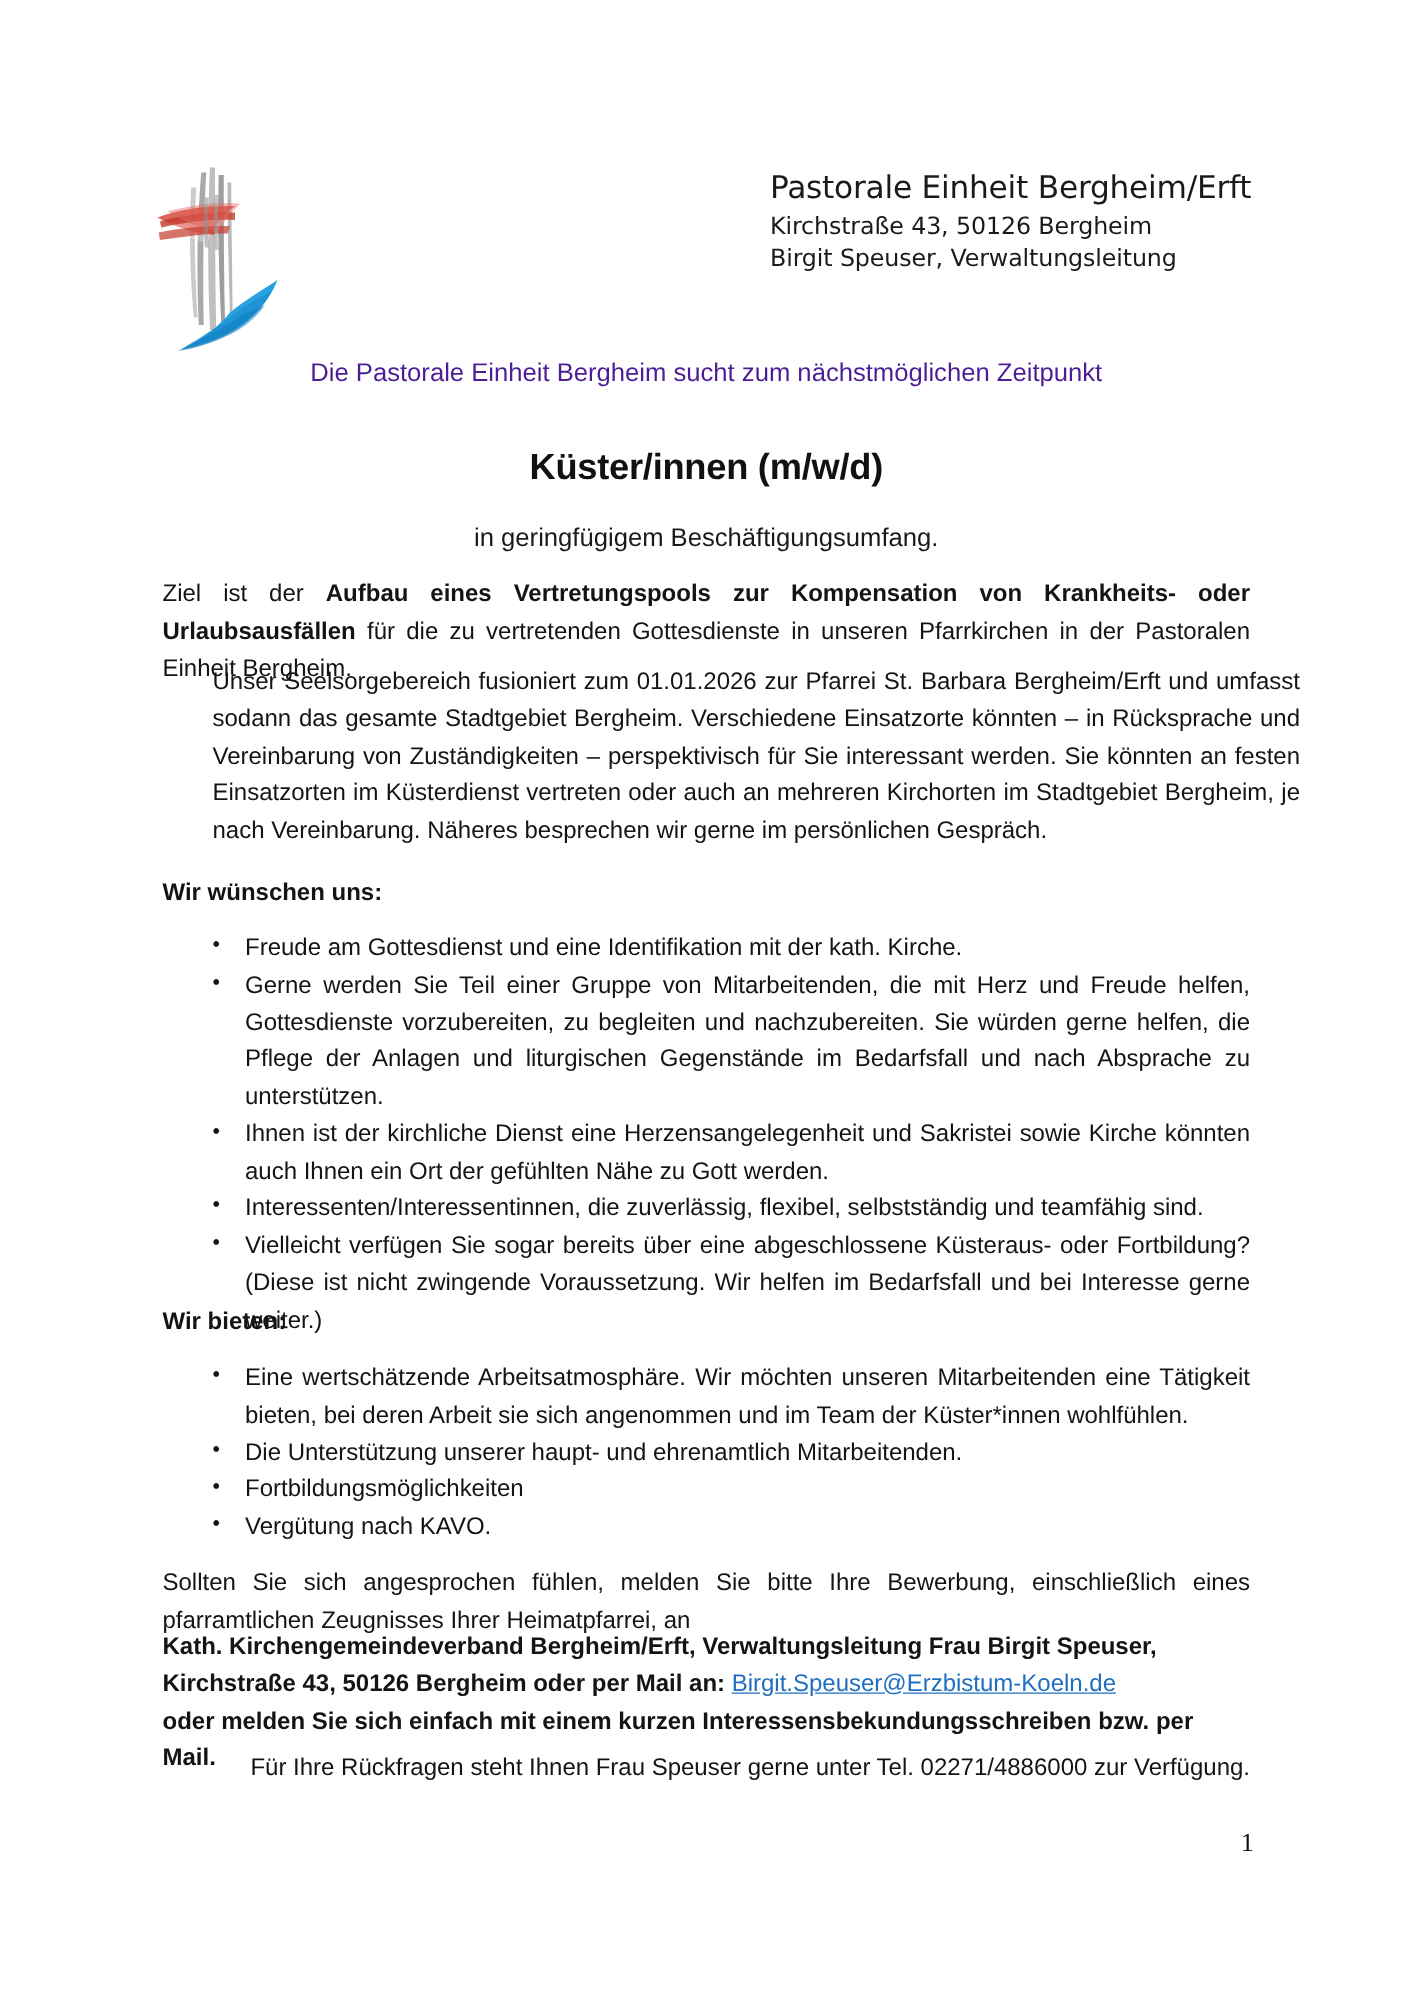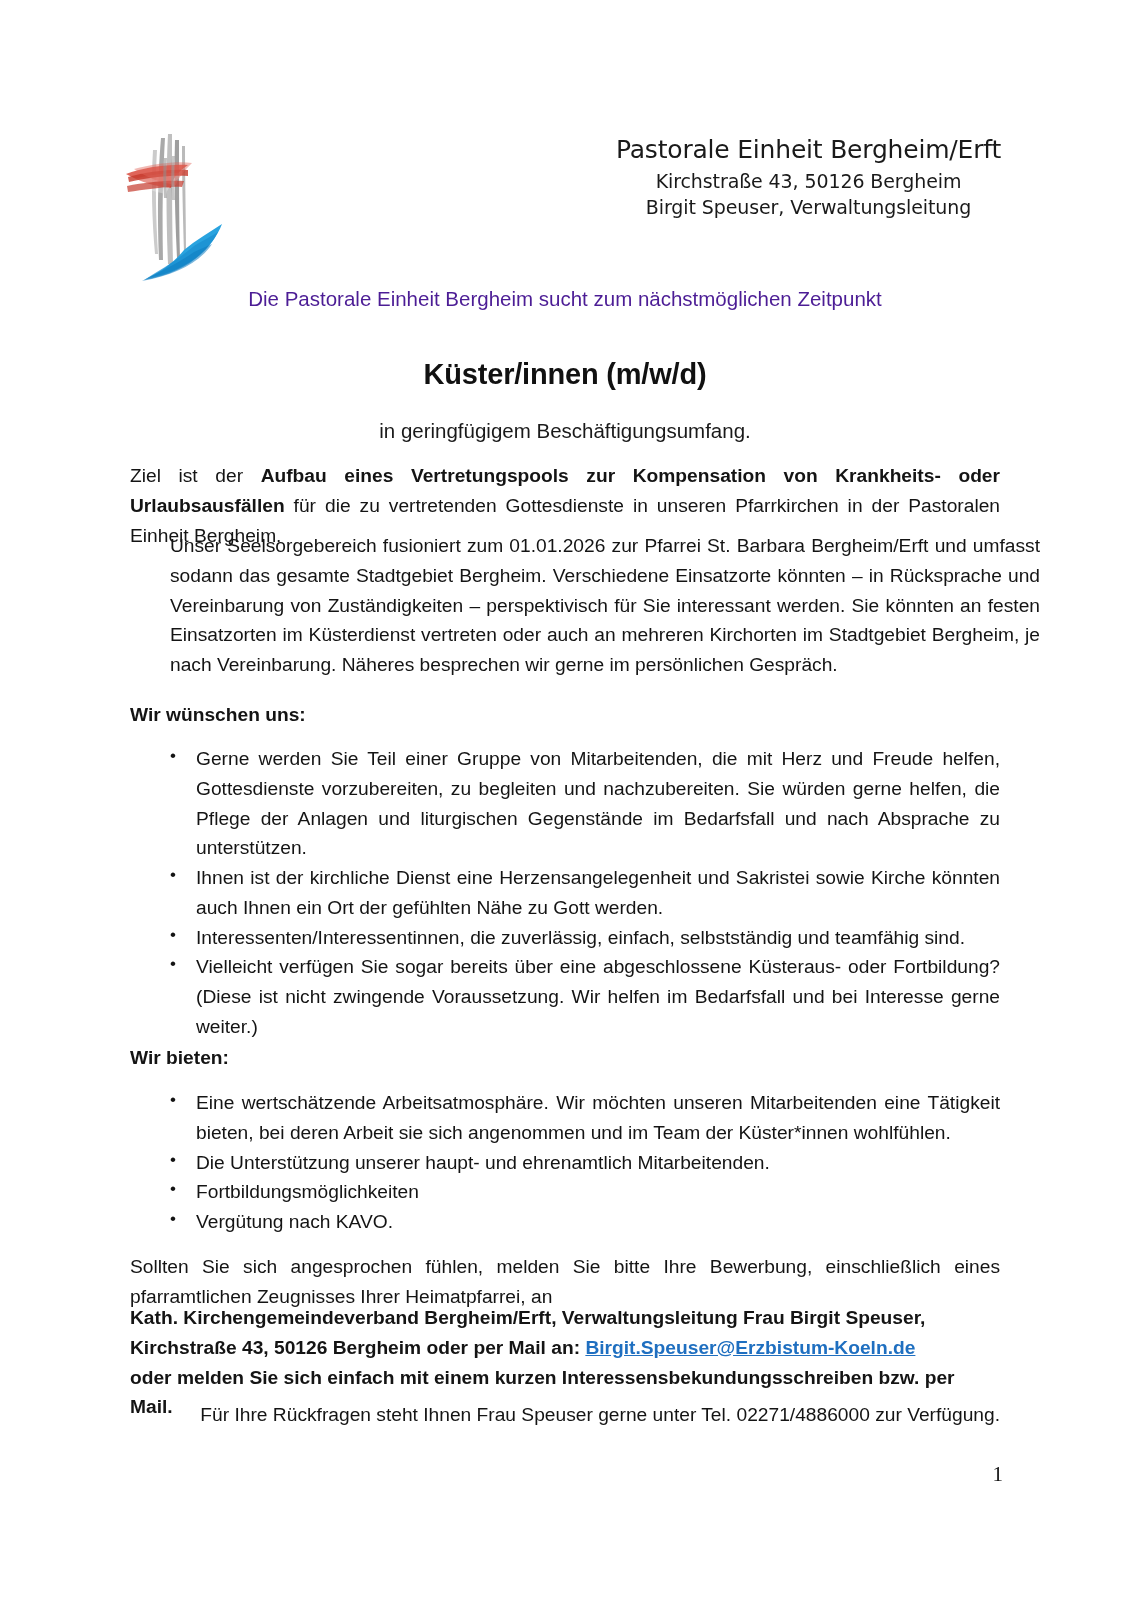--- a/index.html
+++ b/index.html
@@ -33,21 +33,21 @@
     top: 128px;
     width: 114px;
     height: 155px;
   }
   .logo svg { display: block; }
 
   .header-text {
     position: absolute;
     right: 130px;
     top: 134px;
-    text-align: center;
+    text-align: left;
     font-family: "DejaVu Sans", sans-serif;
     color: #1a1a1a;
     line-height: 1.30;
   }
   .org-name {
     font-size: 25px;
     letter-spacing: -0.2px;
     white-space: nowrap;
   }
   .org-line {
@@ -138,21 +138,21 @@
     line-height: inherit;
     color: #141414;
   }
   ul.wish-list  { top: 744px; }
   ul.offer-list { top: 1088px; }
   ul.bullets > li.last-line-left { text-align: left; }
 
   .mail-link {
     color: #1F6FC0;
     text-decoration: underline;
-    font-weight: bold;
+    font-weight: normal;
     text-align: center;
   }
 
   .page-number {
     position: absolute;
     right: 128px;
     top: 1462px;
     font-family: "Liberation Serif", serif;
     font-size: 21px;
     color: #111111;
@@ -212,23 +212,24 @@
 
   <div class="subtitle">in geringfügigem Beschäftigungsumfang.</div>
 
   <div class="body-block b-goal"><span>Ziel ist der </span><strong>Aufbau eines Vertretungspools zur Kompensation von Krankheits- oder Urlaubsausfällen</strong><span> für die zu vertretenden Gottesdienste in unseren Pfarrkirchen in der Pastoralen Einheit Bergheim.</span></div>
 
   <div class="body-block b-merge">Unser Seelsorgebereich fusioniert zum 01.01.2026 zur Pfarrei St. Barbara Bergheim/Erft und umfasst sodann das gesamte Stadtgebiet Bergheim. Verschiedene Einsatzorte könnten – in Rücksprache und Vereinbarung von Zuständigkeiten – perspektivisch für Sie interessant werden. Sie könnten an festen Einsatzorten im Küsterdienst vertreten oder auch an mehreren Kirchorten im Stadtgebiet Bergheim, je nach Vereinbarung. Näheres besprechen wir gerne im persönlichen Gespräch.</div>
 
   <div class="body-block b-wish-head">Wir wünschen uns:</div>
 
   <ul class="bullets wish-list">
+    <li>Freude am Gottesdienst und eine Identifikation mit der kath. Kirche.</li>
     <li>Gerne werden Sie Teil einer Gruppe von Mitarbeitenden, die mit Herz und Freude helfen, Gottesdienste vorzubereiten, zu begleiten und nachzubereiten. Sie würden gerne helfen, die Pflege der Anlagen und liturgischen Gegenstände im Bedarfsfall und nach Absprache zu unterstützen.</li>
     <li>Ihnen ist der kirchliche Dienst eine Herzensangelegenheit und Sakristei sowie Kirche könnten auch Ihnen ein Ort der gefühlten Nähe zu Gott werden.</li>
-    <li class="last-line-left">Interessenten/Interessentinnen, die zuverlässig, einfach, selbstständig und teamfähig sind.</li>
+    <li class="last-line-left">Interessenten/Interessentinnen, die zuverlässig, flexibel, selbstständig und teamfähig sind.</li>
     <li>Vielleicht verfügen Sie sogar bereits über eine abgeschlossene Küsteraus- oder Fortbildung? (Diese ist nicht zwingende Voraussetzung. Wir helfen im Bedarfsfall und bei Interesse gerne weiter.)</li>
   </ul>
 
   <div class="body-block b-offer-head">Wir bieten:</div>
 
   <ul class="bullets offer-list">
     <li>Eine wertschätzende Arbeitsatmosphäre. Wir möchten unseren Mitarbeitenden eine Tätigkeit bieten, bei deren Arbeit sie sich angenommen und im Team der Küster*innen wohlfühlen.</li>
     <li class="last-line-left">Die Unterstützung unserer haupt- und ehrenamtlich Mitarbeitenden.</li>
     <li class="last-line-left">Fortbildungsmöglichkeiten</li>
     <li class="last-line-left">Vergütung nach KAVO.</li>

